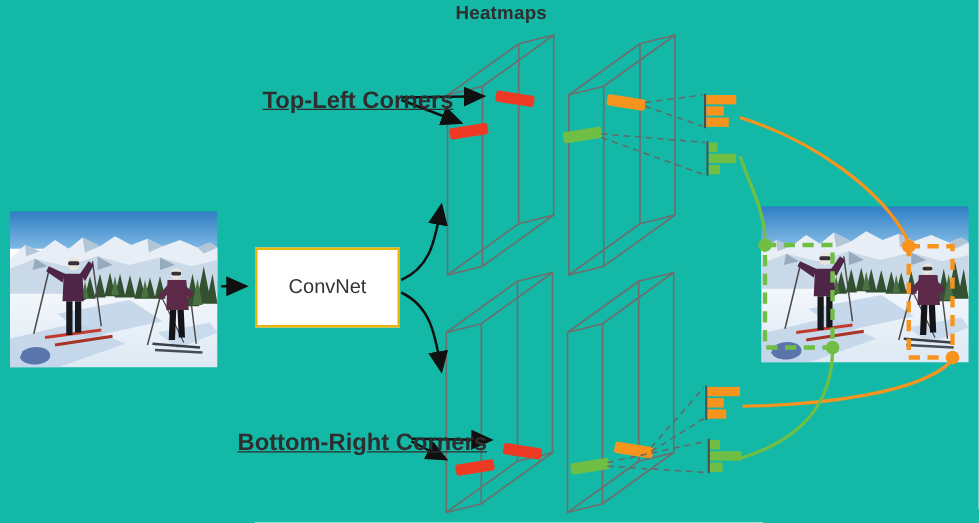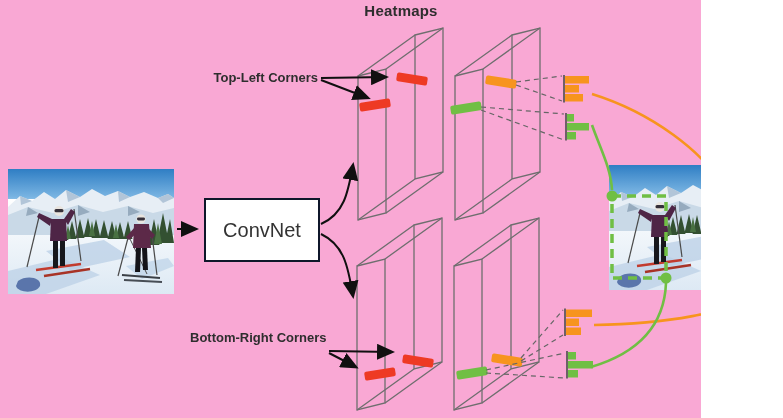--- a/index.html
+++ b/index.html
@@ -1,24 +1,24 @@
 <!DOCTYPE html>
 <html style="--red: #ee3a24; --orange: #f7941e; --green: #70bf44; --wireframe: #6e6e6e; --text: #2e2e2e; --dash: #666666;"><head>
 <meta charset="utf-8">
 <style>
   html,body{margin:0;padding:0;background:#ffffff;}
-  .canvas{position:relative;width:701px;height:418px;background:#f9a8d4;overflow:hidden;
+  .canvas{position:relative;width:783px;height:418px;background:#14b8a6;overflow:hidden;
           font-family:"Liberation Sans",sans-serif;}
   .canvas svg.overlay{position:absolute;left:0;top:0;}
   .label{position:absolute;color:var(--text,#2e2e2e);white-space:nowrap;}
   .title{font-size:15px;font-weight:700;letter-spacing:0.2px;}
-  .pointer-label{font-size:13px;font-weight:700;}
+  .pointer-label{font-size:19px;font-weight:700;text-decoration:underline;}
   .convnet-box{position:absolute;left:204px;top:198px;width:112px;height:60px;
-               border:2px solid #0f172a;background:#ffffff;display:flex;
-               align-items:center;justify-content:center;font-size:20px;color:#333;}
+               border:2px solid #eab308;background:#ffffff;display:flex;
+               align-items:center;justify-content:center;font-size:16px;color:#333;}
 </style>
 </head>
 <body>
 
 <div class="canvas">
 
   <svg class="overlay" width="783" height="418" viewBox="0 0 783 418">
     <defs>
       <marker id="arrowhead" markerWidth="9" markerHeight="8" refX="7.5" refY="4" orient="auto">
         <path d="M0,0 L9,4 L0,8 Z" fill="#101010"></path>
@@ -207,18 +207,18 @@
     <g>
       <circle cx="612" cy="196" r="5.5" fill="var(--green)"></circle>
       <circle cx="666" cy="278" r="5.5" fill="var(--green)"></circle>
       <circle cx="727" cy="197" r="5.5" fill="var(--orange)"></circle>
       <circle cx="762" cy="286" r="5.5" fill="var(--orange)"></circle>
     </g>
   </svg>
 
   <div class="label title" style="left:340px;top:2px;width:122px;text-align:center;">Heatmaps</div>
   <div class="label pointer-label" style="left:210px;top:70px;width:108px;text-align:right;">Top-Left Corners</div>
-  <div class="label pointer-label" style="left:190px;top:330px;width:136px;text-align:right;">Bottom-Right Corners</div>
+  <div class="label pointer-label" style="left:190px;top:344px;width:136px;text-align:right;">Bottom-Right Corners</div>
   <div class="convnet-box">
     <span>ConvNet</span>
   </div>
 
 </div>
 
 </body></html>

